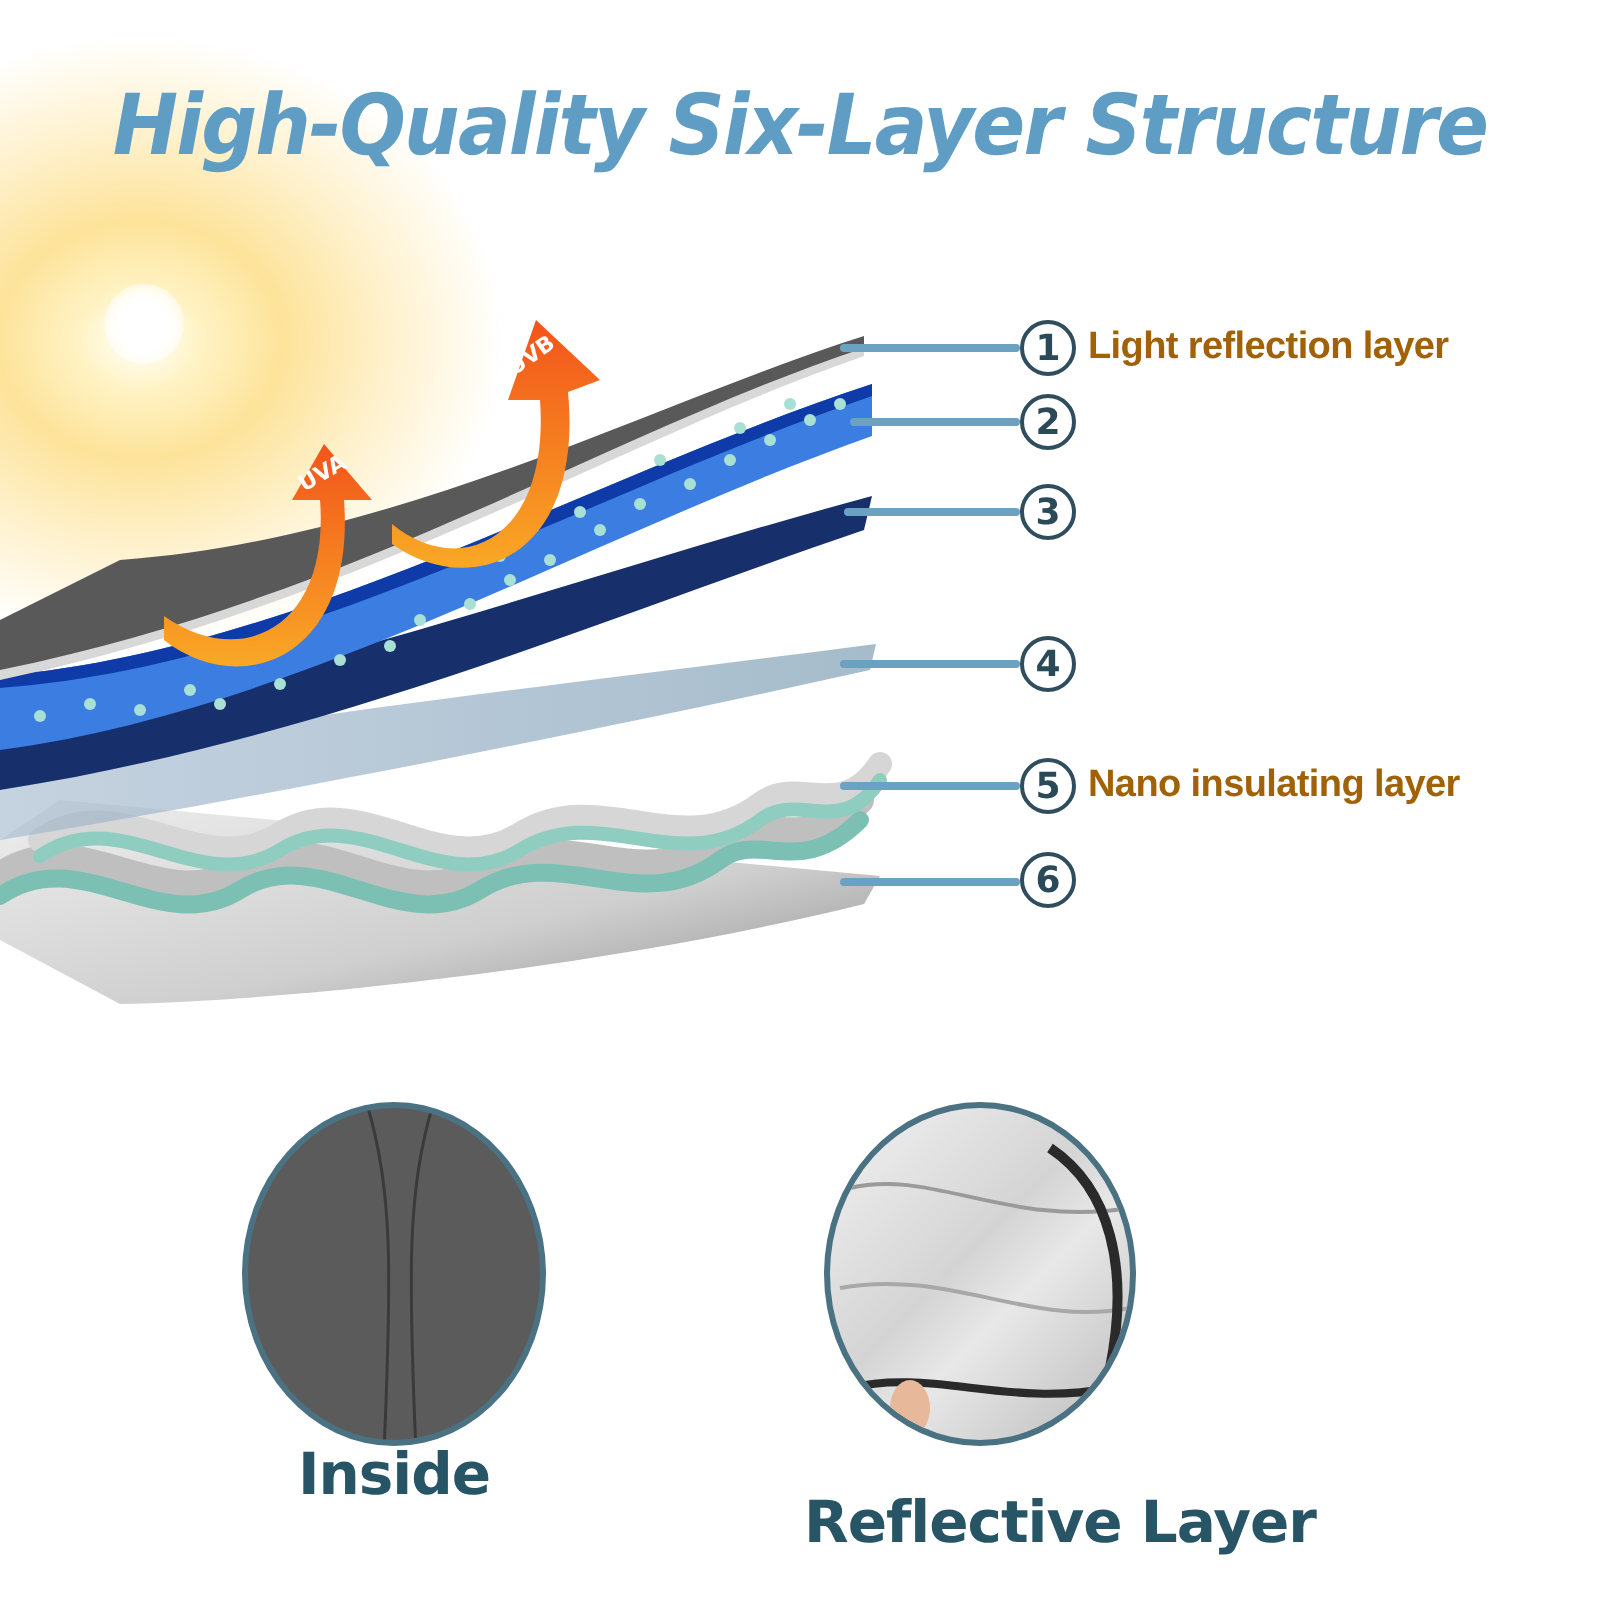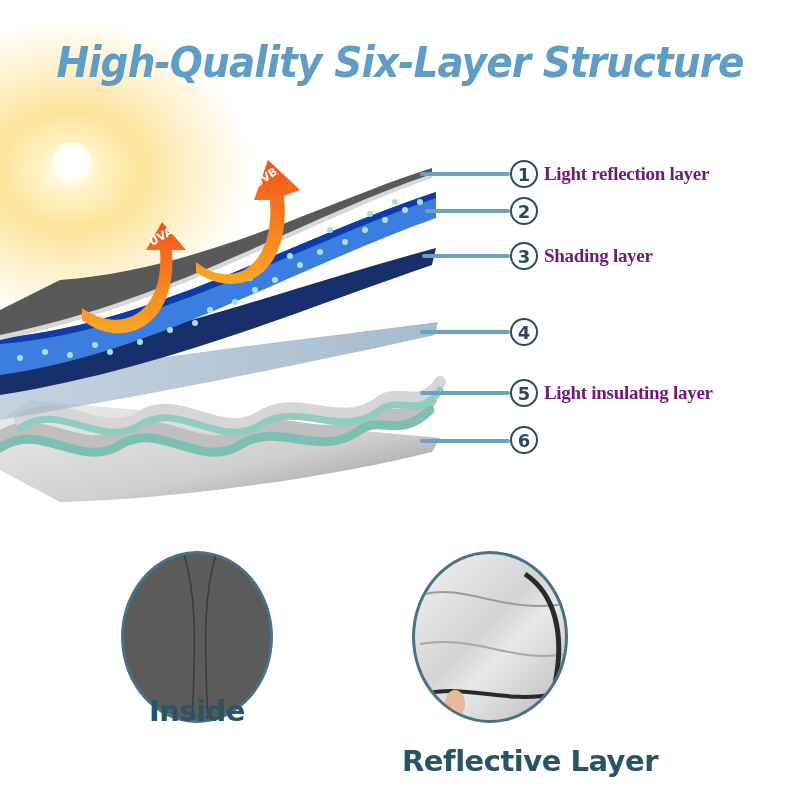--- a/index.html
+++ b/index.html
@@ -8,21 +8,21 @@
     background: radial-gradient(ellipse at center, #ffffff 0%, #fff3c4 12%, #fde39a 28%, rgba(253,229,160,0.55) 48%, rgba(255,250,235,0) 72%); }
   .sun-core { position: absolute; left: 52px; top: 142px; width: 40px; height: 40px; border-radius: 50%;
     background: radial-gradient(circle, #ffffff 0%, #ffffff 45%, rgba(255,255,255,0) 100%); }
   .title { position: absolute; left: 0; top: 38px; width: 800px; text-align: center; font-family: "DejaVu Sans", sans-serif;
     font-weight: bold; font-style: italic; font-size: 42px; color: #5f9dc4; letter-spacing: -1px; transform: scaleX(0.93); transform-origin: center; }
   .diagram { position: absolute; left: 0; top: 130px; width: 520px; height: 380px; }
   .label-row { position: absolute; left: 0; height: 34px; display: flex; align-items: center; }
   .leader { position: absolute; height: 4px; background: #6ba2c2; border-radius: 2px; }
   .num { width: 28px; height: 28px; border: 2px solid #2f4d5c; border-radius: 50%; display: flex; align-items: center; justify-content: center;
     font-family: "DejaVu Sans", sans-serif; font-weight: bold; font-size: 18px; color: #2a4a58; box-sizing: border-box; background: #fff; }
-  .lbl { margin-left: 6px; font-family: Liberation Serif, serif; font-weight: bold; font-size: 19px; color: #701a75; white-space: nowrap; letter-spacing: -0.3px; }
+  .lbl { margin-left: 6px; font-family: Liberation Sans, sans-serif; font-weight: bold; font-size: 19px; color: #a16207; white-space: nowrap; letter-spacing: -0.3px; }
   .circle { position: absolute; border-radius: 50%; overflow: hidden; border: 3px solid #4a7283; box-sizing: border-box; }
   .caption { position: absolute; font-family: "DejaVu Sans", sans-serif; font-weight: bold; font-size: 29px; color: #275566; text-align: center; letter-spacing: -0.5px; }
 </style>
 </head>
 <body>
 
 <div class="sun-glow"></div>
 <div class="sun-core"></div>
 
 <div class="title">High-Quality Six-Layer Structure</div>
@@ -111,40 +111,39 @@
 
 <div class="label-row" style="left:510px; top:157px;">
   <div class="num">1</div>
   <div class="lbl">Light reflection layer</div>
 </div>
 <div class="label-row" style="left:510px; top:194px;">
   <div class="num">2</div>
 </div>
 <div class="label-row" style="left:510px; top:239px;">
   <div class="num">3</div>
-  <div class="lbl">Shading layer</div>
 </div>
 <div class="label-row" style="left:510px; top:315px;">
   <div class="num">4</div>
 </div>
 <div class="label-row" style="left:510px; top:376px;">
   <div class="num">5</div>
-  <div class="lbl">Light insulating layer</div>
+  <div class="lbl">Nano insulating layer</div>
 </div>
 <div class="label-row" style="left:510px; top:423px;">
   <div class="num">6</div>
 </div>
 
 <div class="circle" style="left:121px; top:551px; width:152px; height:172px; background:#5b5b5b;">
   <svg width="152" height="172" viewBox="0 0 152 172">
     <path d="M60,0 C72,40 72,80 68,172" fill="none" stroke="#3a3a3a" stroke-width="1.5"></path>
     <path d="M92,0 C80,40 80,80 84,172" fill="none" stroke="#3a3a3a" stroke-width="1.5"></path>
   </svg>
 </div>
-<div class="caption" style="left:121px; top:694px; width:152px;">Inside</div>
+<div class="caption" style="left:121px; top:720px; width:152px;">Inside</div>
 
 <div class="circle" style="left:412px; top:551px; width:156px; height:172px; background:linear-gradient(135deg,#f2f2f2 0%,#d4d4d4 45%,#e8e8e8 60%,#b9b9b9 100%);">
   <svg width="156" height="172" viewBox="0 0 156 172">
     <path d="M10,40 C50,30 90,60 150,50" fill="none" stroke="#9a9a9a" stroke-width="2"></path>
     <path d="M5,90 C60,80 100,110 150,100" fill="none" stroke="#a8a8a8" stroke-width="2"></path>
     <path d="M110,20 C140,40 150,80 140,130" fill="none" stroke="#2a2a2a" stroke-width="5"></path>
     <path d="M10,140 C50,130 90,150 140,140" fill="none" stroke="#2a2a2a" stroke-width="4"></path>
     <ellipse cx="40" cy="150" rx="10" ry="14" fill="#e8b89a"></ellipse>
   </svg>
 </div>

